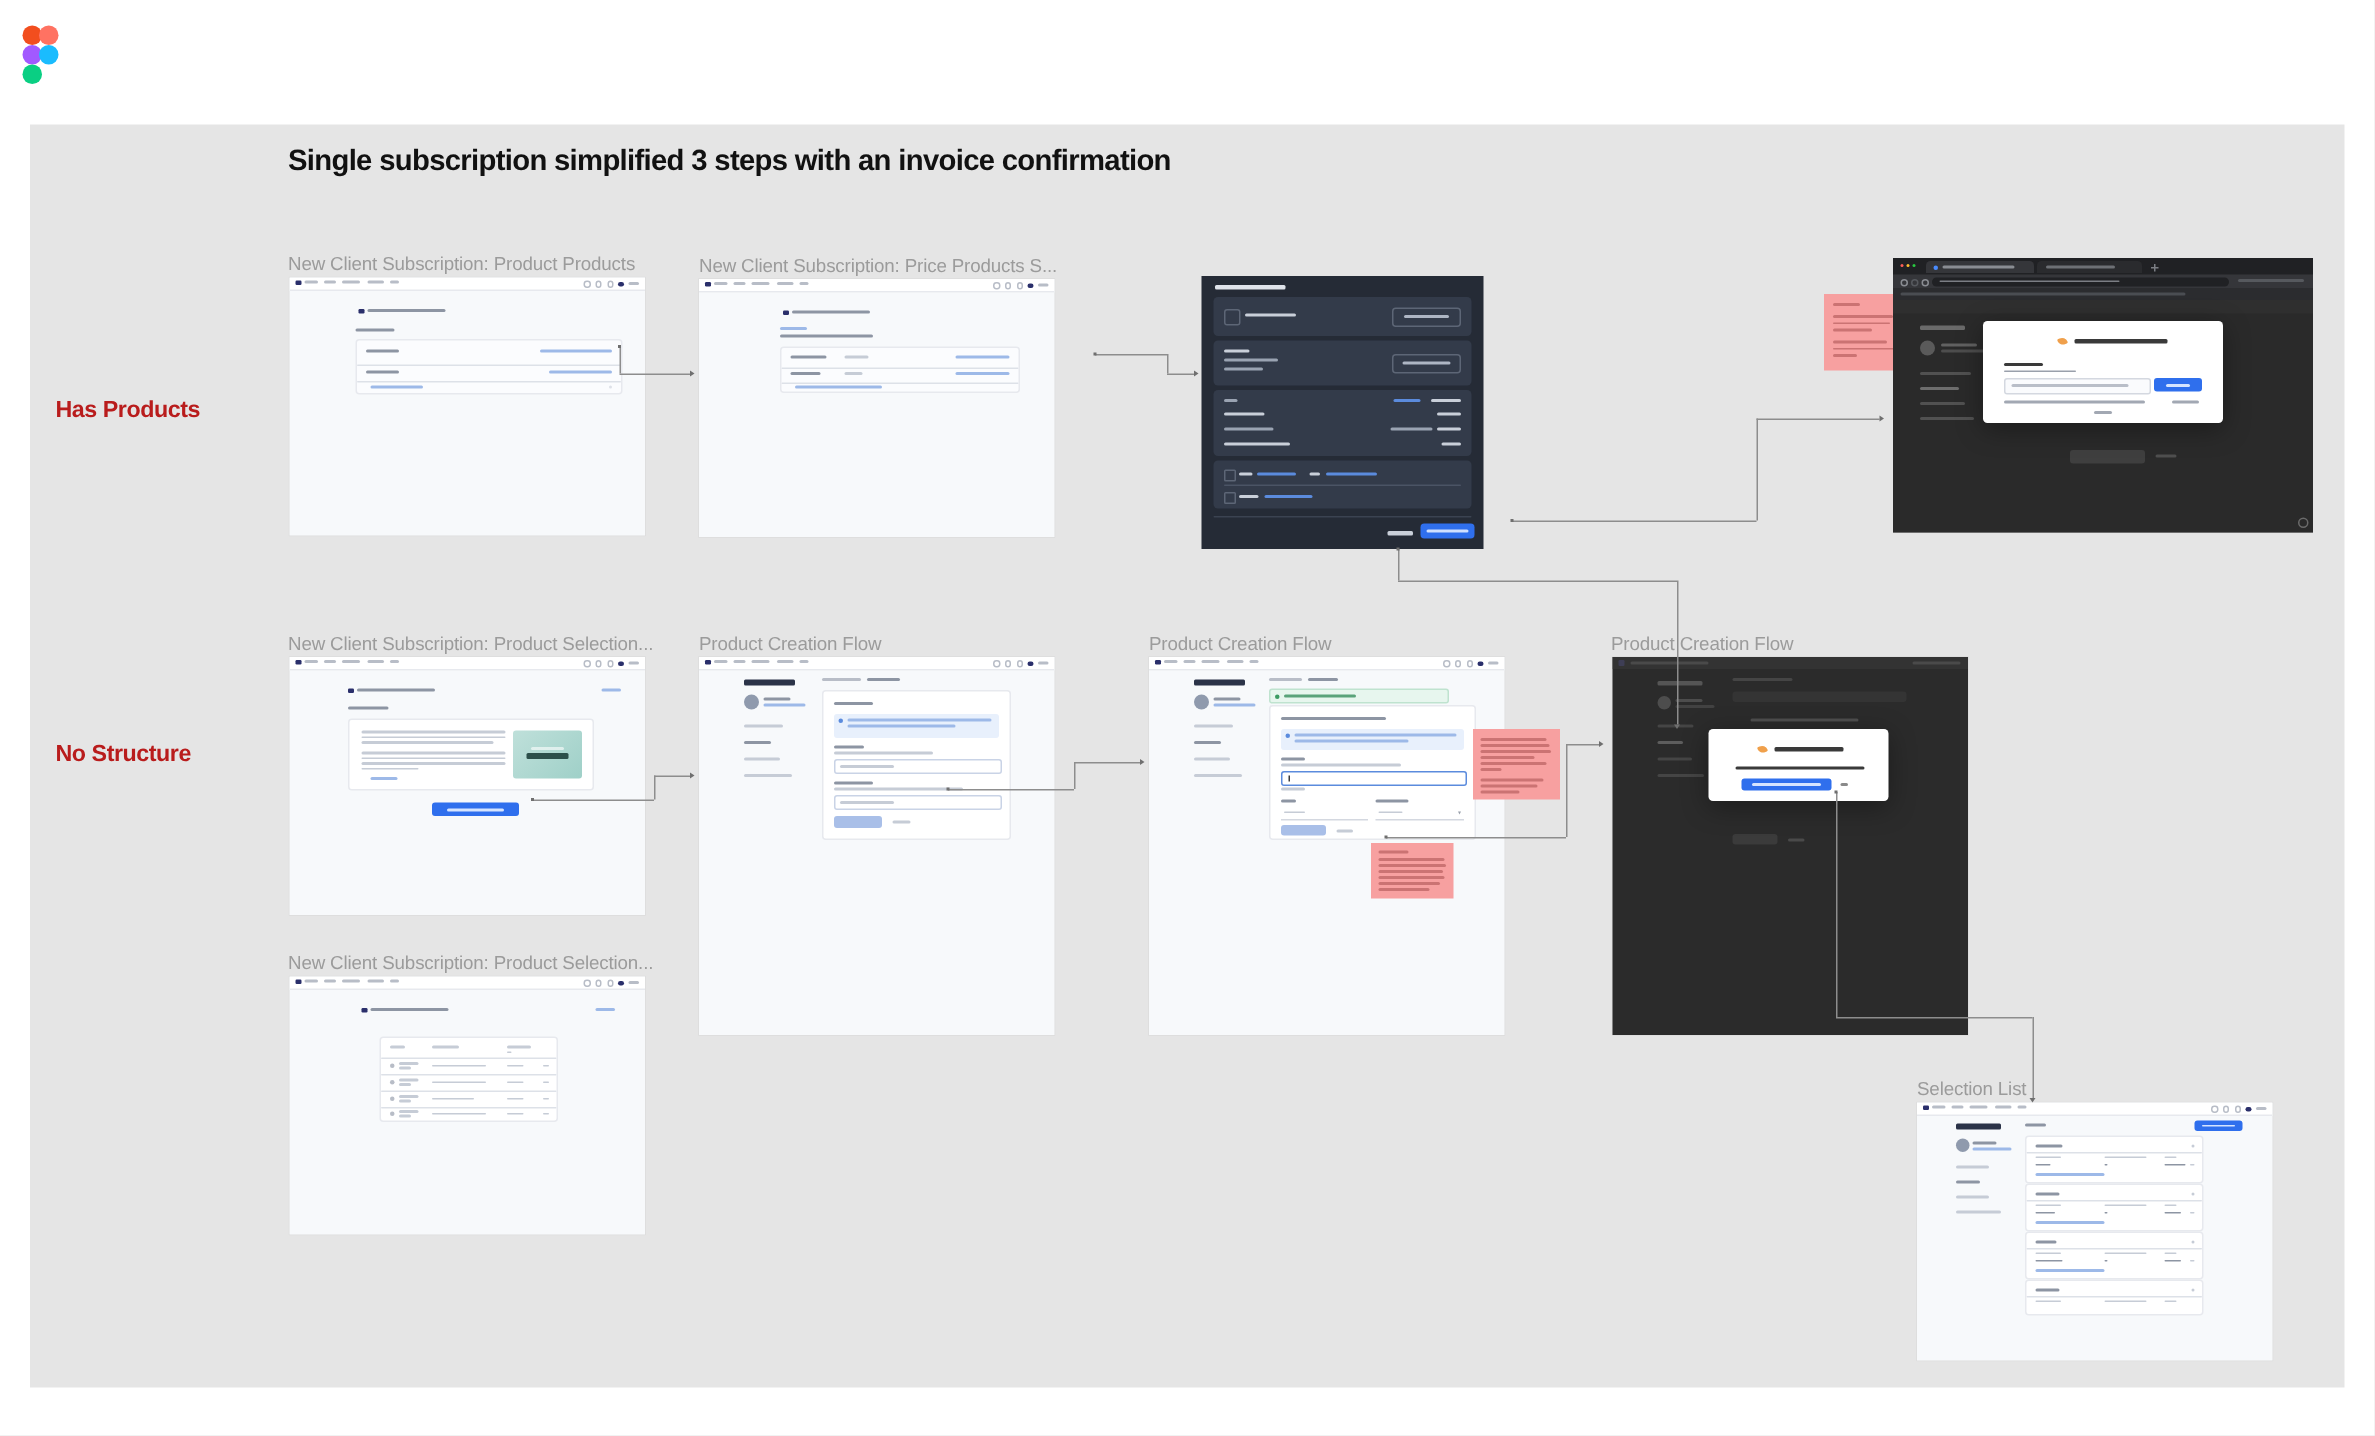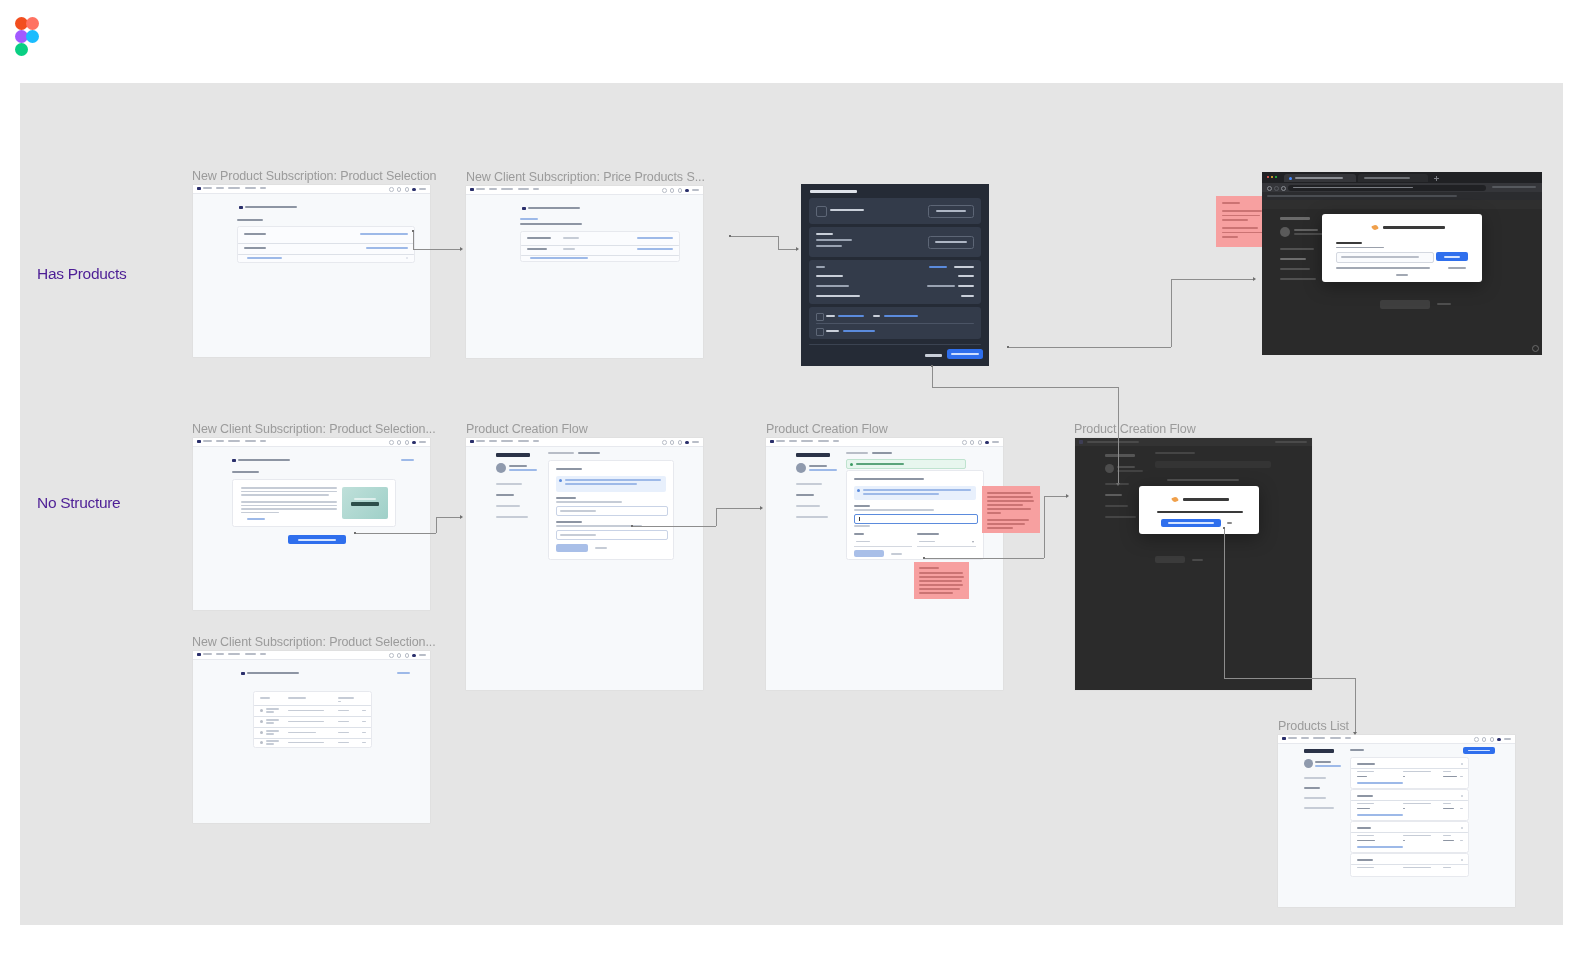--- a/index.html
+++ b/index.html
@@ -26,21 +26,21 @@
     background:#e5e5e5;
   }
 
   .board-title{
     position:absolute;left:172px;top:13px;
     font-size:19.5px;font-weight:bold;color:#111111;letter-spacing:-0.45px;
     white-space:nowrap;
   }
 
   .row-label{
-    position:absolute;font-size:15.5px;font-weight:normal;color:#4c1d95;
+    position:absolute;font-size:15.5px;font-weight:bold;color:#b91c1c;
     letter-spacing:-0.3px;white-space:nowrap;
   }
 
   
   .frame-name{
     position:absolute;font-size:12.5px;color:#9b9b9b;white-space:nowrap;
     letter-spacing:-0.1px;
   }
   .frame{
     position:absolute;background:#f7f9fb;overflow:hidden;
@@ -105,25 +105,26 @@
   <div class="figma-logo">
     <i class="fl-tl"></i>
       <i class="fl-tr"></i>
       <i class="fl-ml"></i>
       <i class="fl-mr"></i>
       <i class="fl-bl"></i>
   </div>
 
   <div class="canvas">
 
+    <div class="board-title">Single subscription simplified 3 steps with an invoice confirmation</div>
 
     <div class="row-label" style="left:17px;top:182px;">Has Products</div>
     <div class="row-label" style="left:17px;top:411px;">No Structure</div>
 
-    <div class="frame-name" style="left:172px;top:86px;">New Product Subscription: Product Selection</div>
+    <div class="frame-name" style="left:172px;top:86px;">New Client Subscription: Product Products</div>
     <div class="frame" style="left:173px;top:102px;width:237px;height:172px;">
       <div class="mini-topbar">
         <div class="logo"></div>
         <div class="navs">
           <span style="width:9px"></span>
             <span style="width:8px"></span>
             <span style="width:12px"></span>
             <span style="width:11px"></span>
             <span style="width:6px"></span>
         </div>
@@ -590,21 +591,21 @@
           <div style="position:absolute;left:6px;top:48.5px;width:3.4px;height:3.4px;border-radius:50%;background:#b8bdc7;"></div>
           <div class="ln" style="left:12px;top:48px;width:13px;height:1.5px;"></div>
           <div class="ln" style="left:12px;top:51px;width:8px;height:1.5px;"></div>
           <div class="ln" style="left:34px;top:49.5px;width:36px;height:1.6px;"></div>
           <div class="ln" style="left:84px;top:49.5px;width:11px;height:1.6px;"></div>
           <div class="ln" style="right:5px;top:49.5px;width:4px;height:1.5px;"></div>
         </div>
       </div>
     </div>
 
-    <div class="frame-name" style="left:1258px;top:636px;">Products List</div>
+    <div class="frame-name" style="left:1258px;top:636px;">Selection List</div>
     <div class="frame" style="left:1258px;top:652px;width:237px;height:172px;">
       <div class="mini-topbar">
         <div class="logo"></div>
         <div class="navs">
           <span style="width:9px"></span>
             <span style="width:8px"></span>
             <span style="width:12px"></span>
             <span style="width:11px"></span>
             <span style="width:6px"></span>
         </div>

